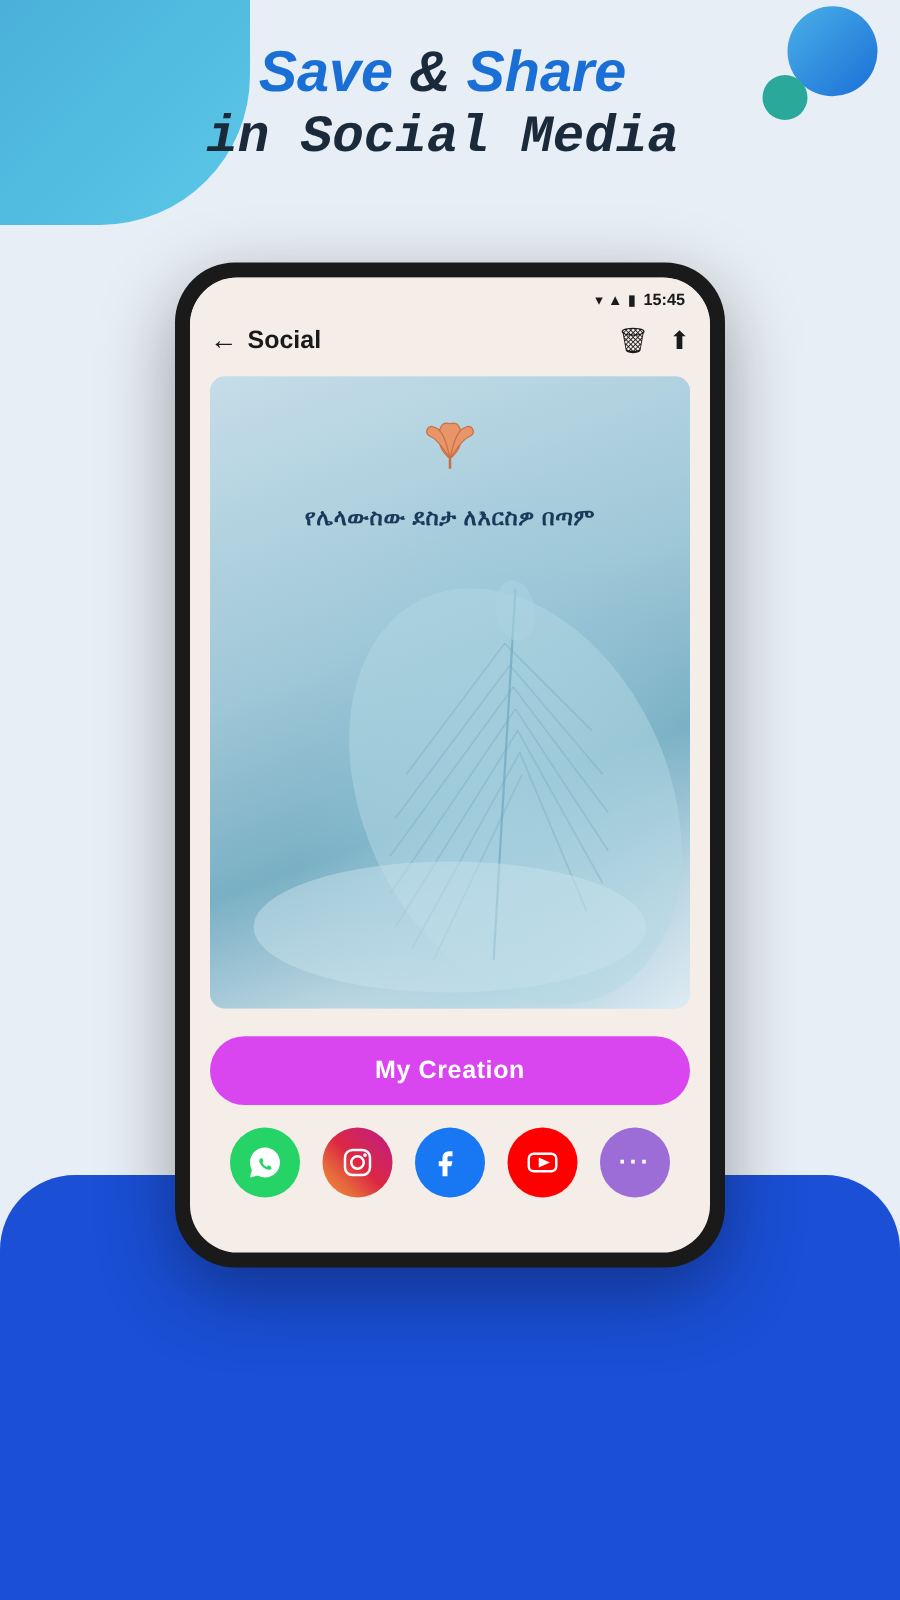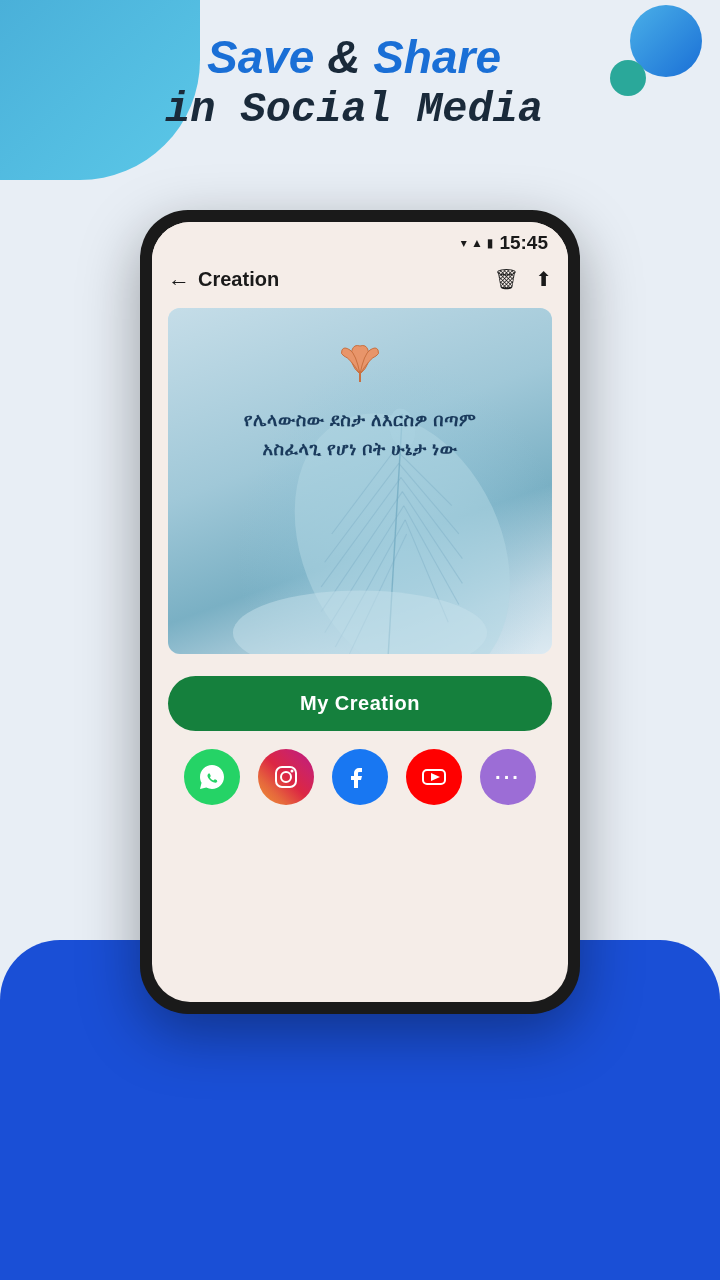--- a/index.html
+++ b/index.html
@@ -104,21 +104,21 @@
     
     .status-bar {
       display: flex;
       justify-content: flex-end;
       align-items: center;
       padding: 10px 20px 4px;
       background: #f5ede8;
       gap: 6px;
     }
     .status-time {
-      font-size: 19px;
+      font-size: 13px;
       font-weight: bold;
       color: #1a1a1a;
     }
     .status-icons {
       display: flex;
       align-items: center;
       gap: 4px;
     }
     .signal-icon, .wifi-icon, .battery-icon {
       font-size: 12px;
@@ -152,21 +152,21 @@
       font-size: 20px;
       color: #1a1a1a;
       cursor: pointer;
     }
 
     
     .preview-image-container {
       margin: 8px 16px;
       border-radius: 12px;
       overflow: hidden;
-      height: 346px;
+      height: 506px;
       background: linear-gradient(180deg, #d0e8f0 0%, #b8d8e8 30%, #8ab8cc 60%, #c8dce8 80%, #e0ecf4 100%);
       position: relative;
       display: flex;
       flex-direction: column;
       align-items: center;
     }
 
     
     .feather-bg {
       position: absolute;
@@ -199,21 +199,21 @@
       font-weight: 600;
       line-height: 1.6;
       margin-top: 14px;
       padding: 0 20px;
       letter-spacing: 0.5px;
     }
 
     
     .my-creation-btn {
       margin: 14px 16px 10px;
-      background: #15803d;
+      background: #d946ef;
       color: #ffffff;
       border: none;
       border-radius: 30px;
       padding: 16px 0;
       width: calc(100% - 32px);
       font-size: 20px;
       font-weight: bold;
       cursor: pointer;
       letter-spacing: 0.5px;
     }
@@ -276,21 +276,21 @@
           <span class="wifi-icon">▾</span>
           <span class="signal-icon">▲</span>
           <span class="battery-icon">▮</span>
         </div>
         <span class="status-time">15:45</span>
       </div>
 
       
       <div class="toolbar">
         <span class="toolbar-back">←</span>
-        <span class="toolbar-title">Creation</span>
+        <span class="toolbar-title">Social</span>
         <div class="toolbar-icons">
           <span class="toolbar-icon">🗑</span>
           <span class="toolbar-icon">⬆</span>
         </div>
       </div>
 
       
       <div class="preview-image-container">
         <div class="feather-bg"></div>
 
@@ -325,21 +325,20 @@
             <path d="M26 38 Q14 28 18 14 Q20 8 26 10 Q32 8 34 14 Q38 28 26 38Z" fill="#e8956a" stroke="#c87040" stroke-width="1"></path>
             <path d="M26 38 Q16 22 10 20 Q6 18 8 14 Q10 10 16 14 Q22 18 26 38Z" fill="#e8956a" stroke="#c87040" stroke-width="1"></path>
             <path d="M26 38 Q36 22 42 20 Q46 18 44 14 Q42 10 36 14 Q30 18 26 38Z" fill="#e8956a" stroke="#c87040" stroke-width="1"></path>
 
             <line x1="26" y1="38" x2="26" y2="46" stroke="#c87040" stroke-width="2"></line>
           </svg>
         </div>
 
         <div class="amharic-text">
           <div>የሌላውስው ደስታ ለእርስዎ በጣም</div>
-          <div>አስፈላጊ የሆነ ቦት ሁኔታ ነው</div>
         </div>
       </div>
 
       
       <button class="my-creation-btn">My Creation</button>
 
       
       <div class="share-section">
         <div class="share-icons-row">
           <button class="share-icon-btn whatsapp" title="WhatsApp">

